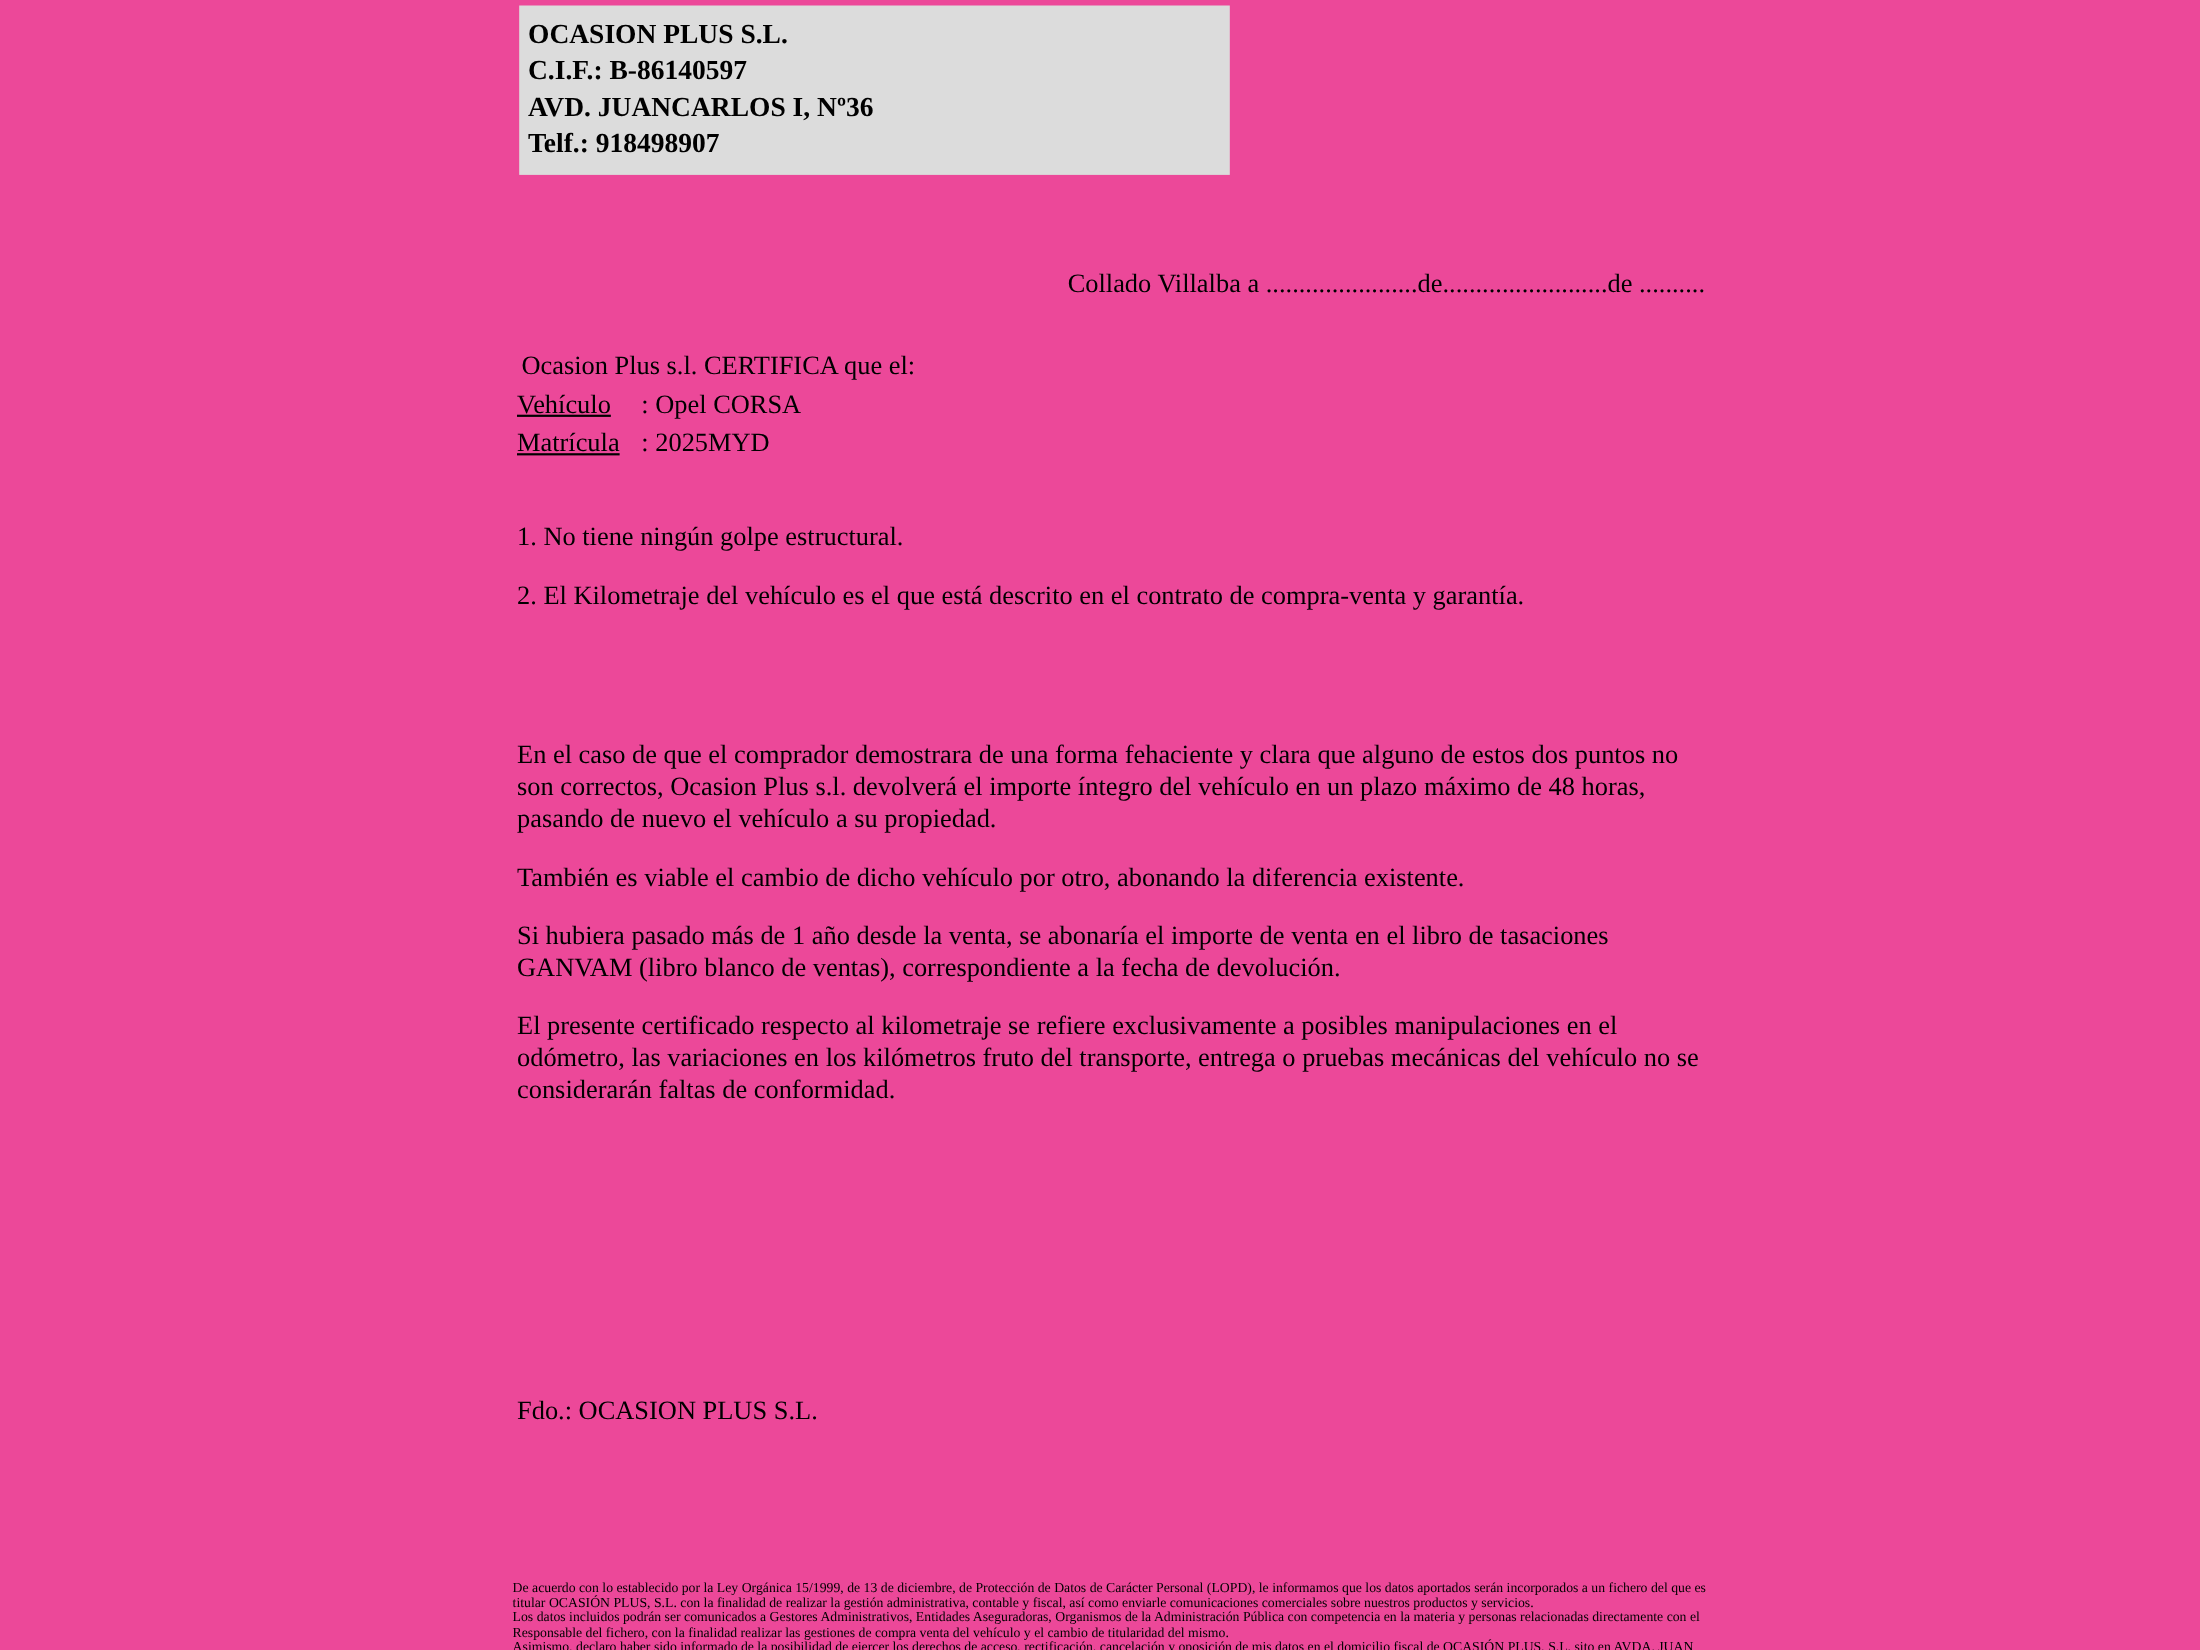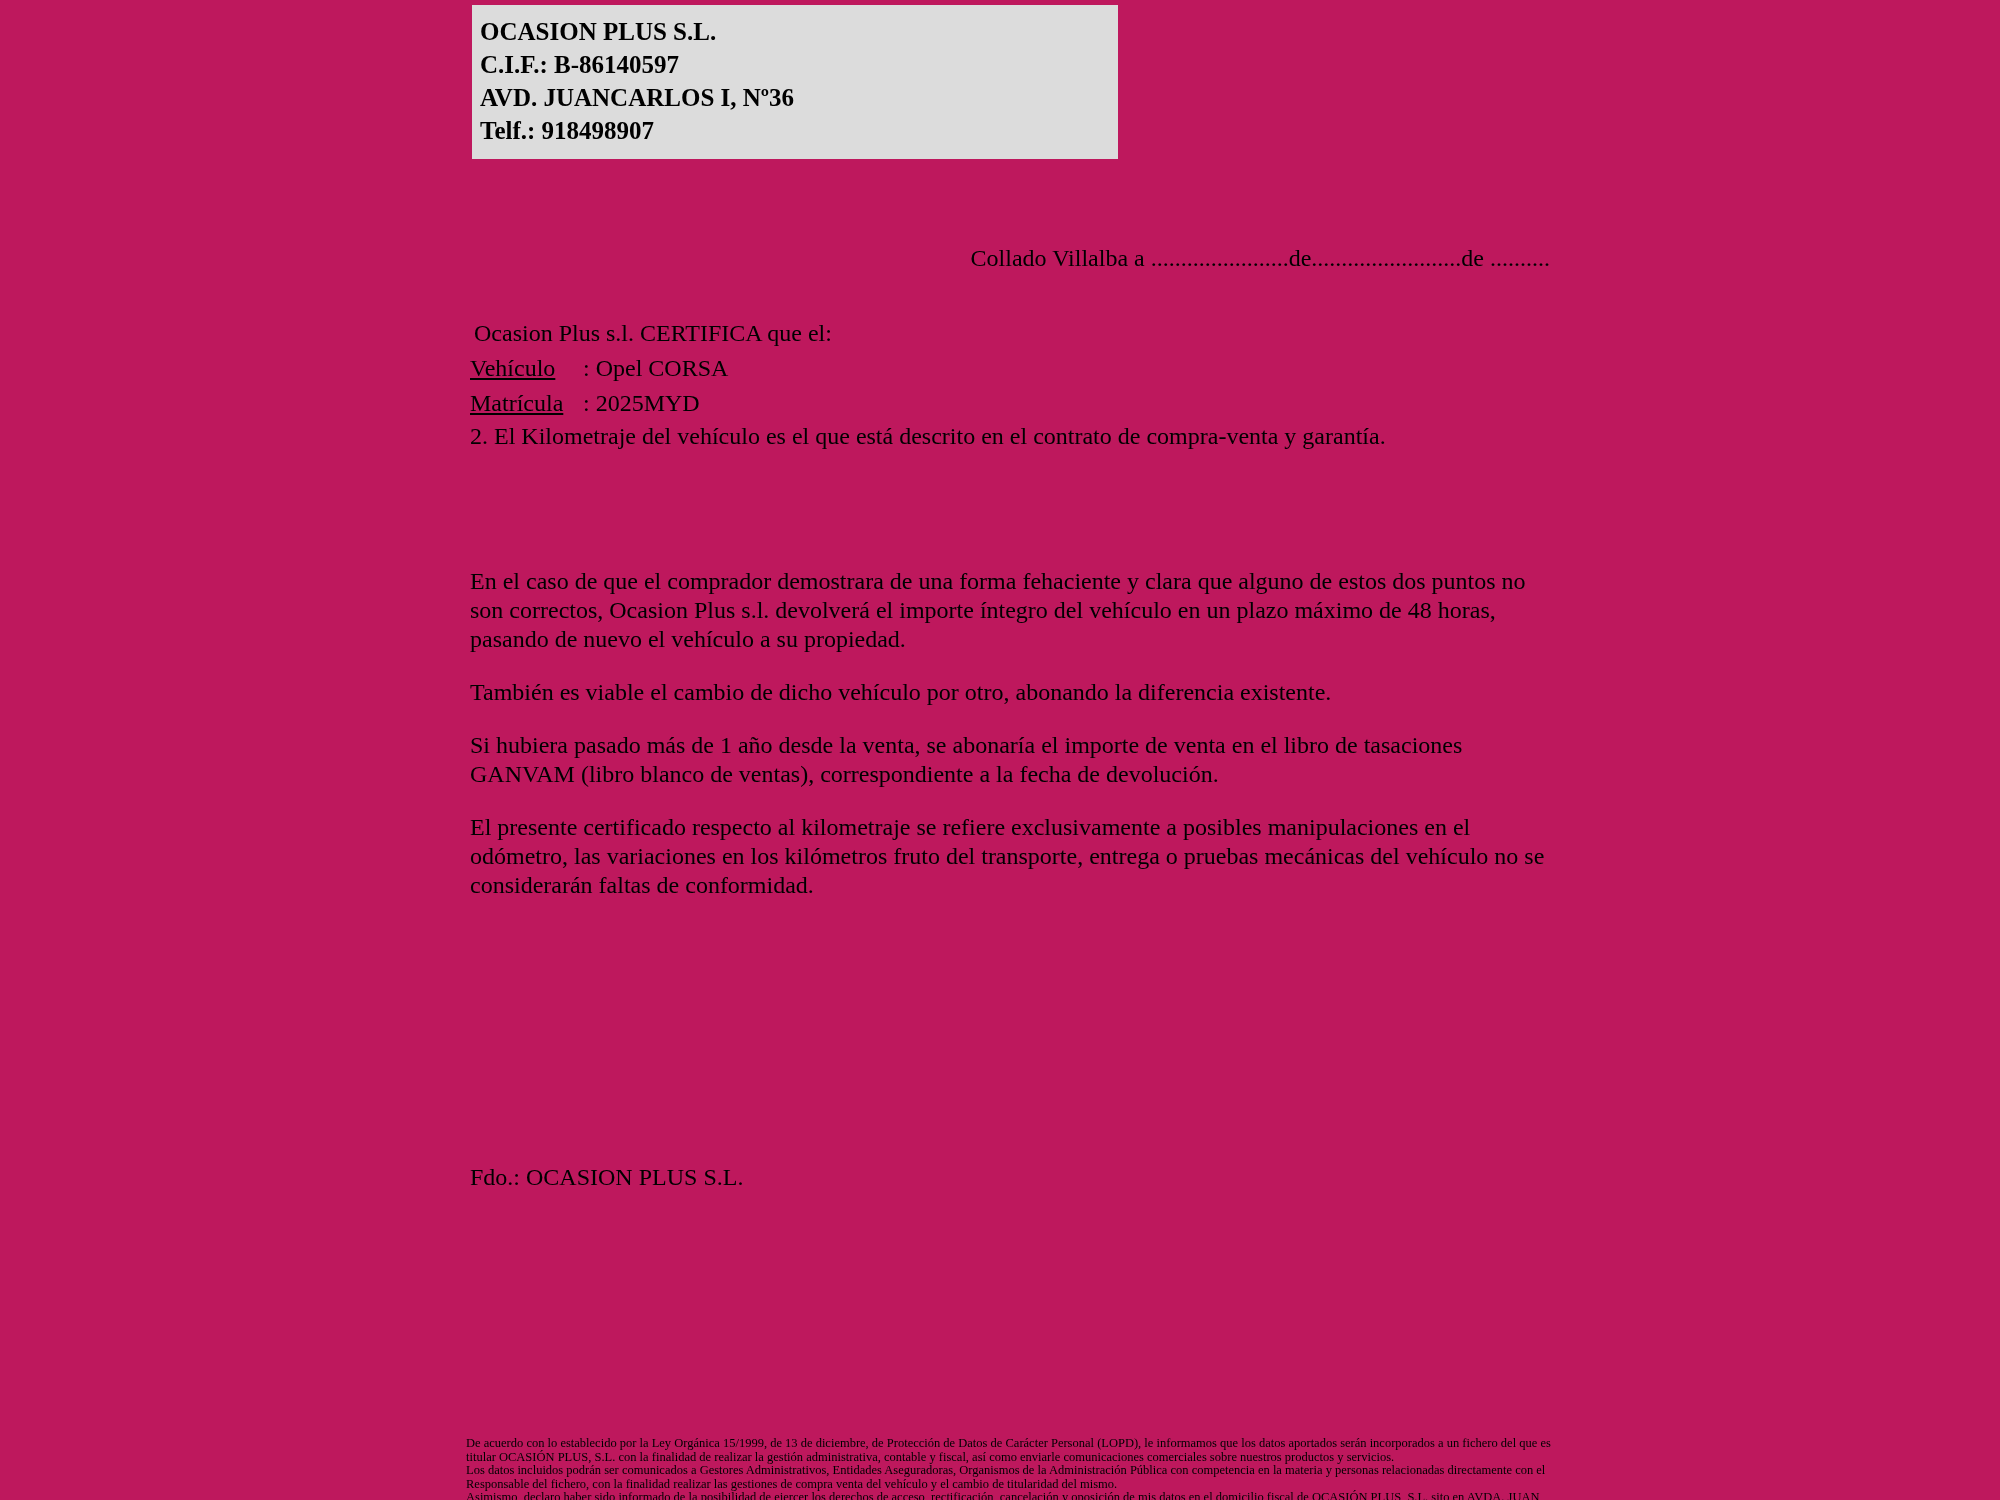--- a/index.html
+++ b/index.html
@@ -8,21 +8,21 @@
     width: 2000px;
     height: 1500px;
     position: relative;
     font-family: "Liberation Serif", serif;
     color: #000000;
     overflow: hidden;
   }
   .page {
     position: absolute;
     inset: 0;
-    background: #be185d;
+    background: #ec4899;
   }
   .letterhead {
     position: absolute;
     left: 472px;
     top: 5px;
     width: 646px;
     background: #dcdcdc;
     padding: 10px 12px 12px 8px;
     font-weight: bold;
     font-size: 25px;
@@ -97,20 +97,21 @@
     <div class="cert-intro">Ocasion Plus s.l. CERTIFICA que el:</div>
 
     <div class="cert-row">
       <span class="cert-label">Vehículo</span><span class="cert-value">: Opel CORSA</span>
     </div>
 
     <div class="cert-row">
       <span class="cert-label">Matrícula</span><span class="cert-value">: 2025MYD</span>
     </div>
 
+    <p class="point point-first">1. No tiene ningún golpe estructural.</p>
     <p class="point">2. El Kilometraje del vehículo es el que está descrito en el contrato de compra-venta y garantía.</p>
 
     <p class="para para-first">En el caso de que el comprador demostrara de una forma fehaciente y clara que alguno de estos dos puntos no son correctos, Ocasion Plus s.l. devolverá el importe íntegro del vehículo en un plazo máximo de 48 horas, pasando de nuevo el vehículo a su propiedad.</p>
     <p class="para">También es viable el cambio de dicho vehículo por otro, abonando la diferencia existente.</p>
     <p class="para">Si hubiera pasado más de 1 año desde la venta, se abonaría el importe de venta en el libro de tasaciones GANVAM (libro blanco de ventas), correspondiente a la fecha de devolución.</p>
     <p class="para">El presente certificado respecto al kilometraje se refiere exclusivamente a posibles manipulaciones en el odómetro, las variaciones en los kilómetros fruto del transporte, entrega o pruebas mecánicas del vehículo no se considerarán faltas de conformidad.</p>
 
     <div class="signature">Fdo.: OCASION PLUS S.L.</div>
 
   </main>

